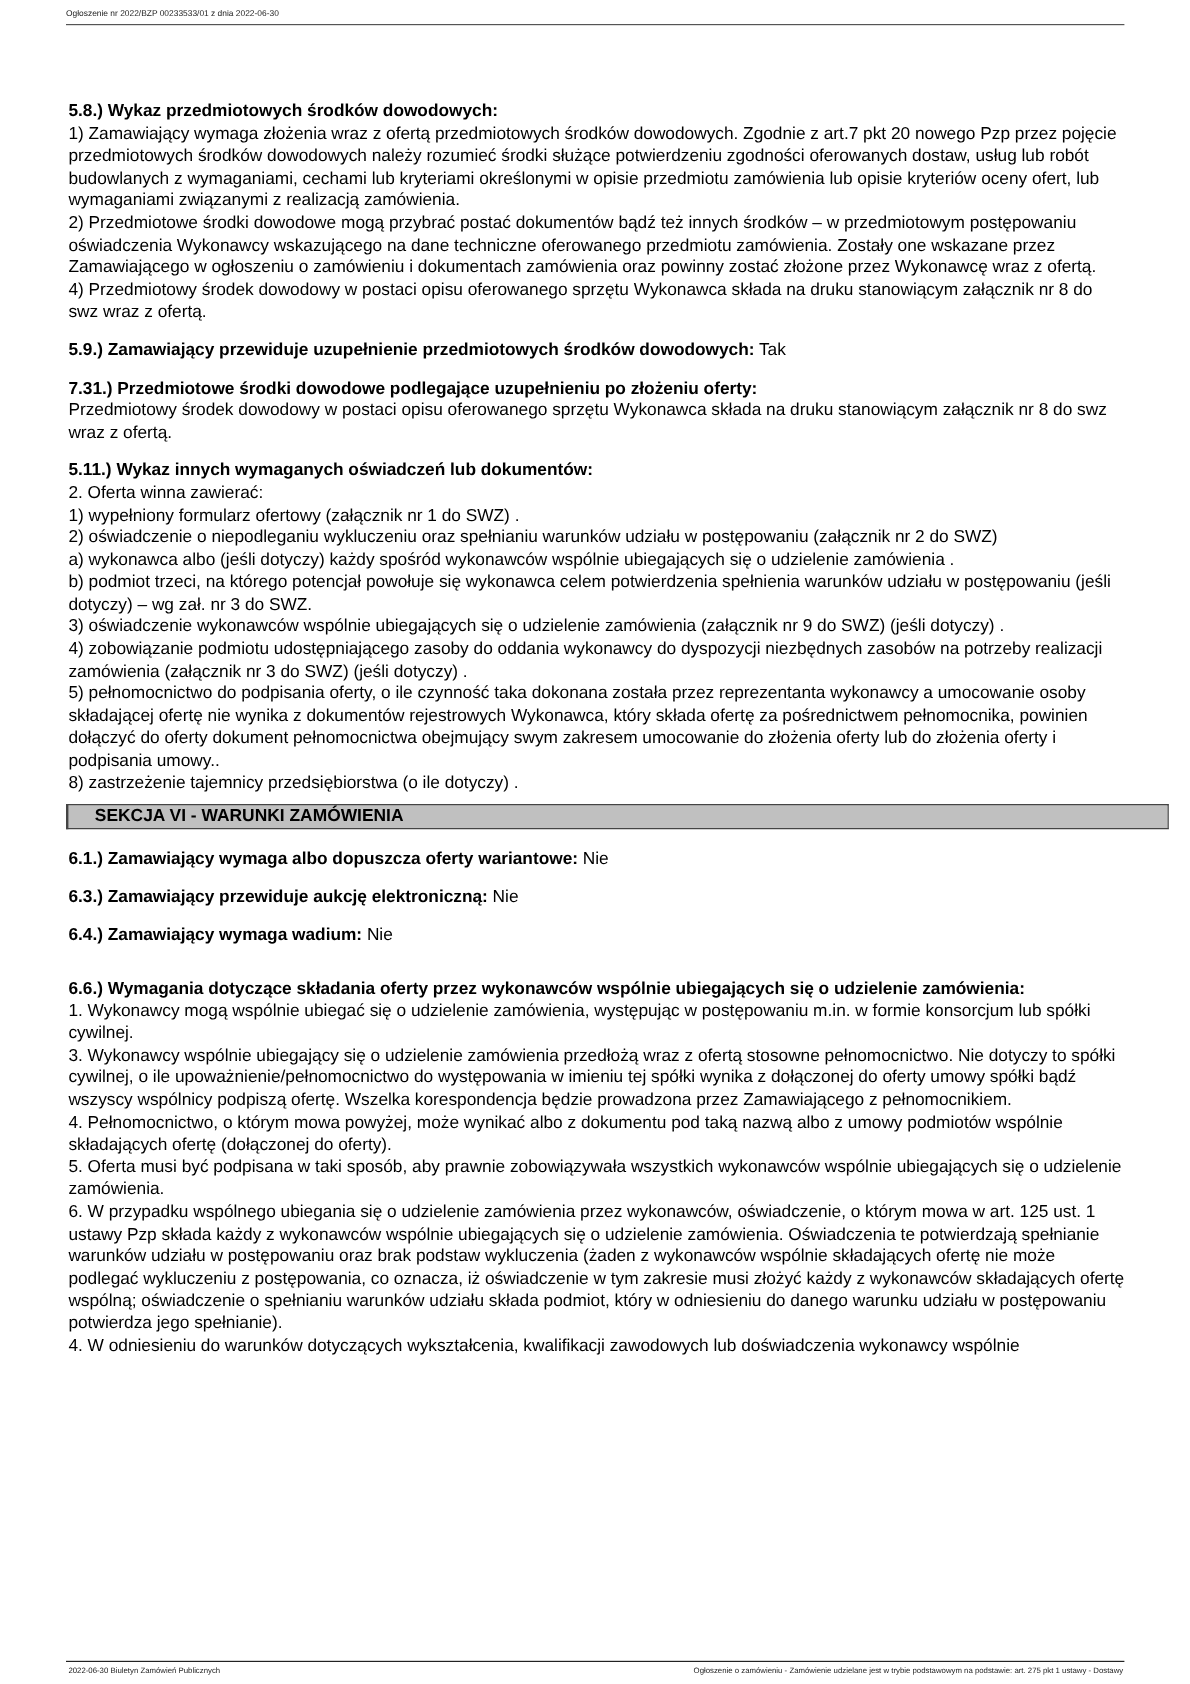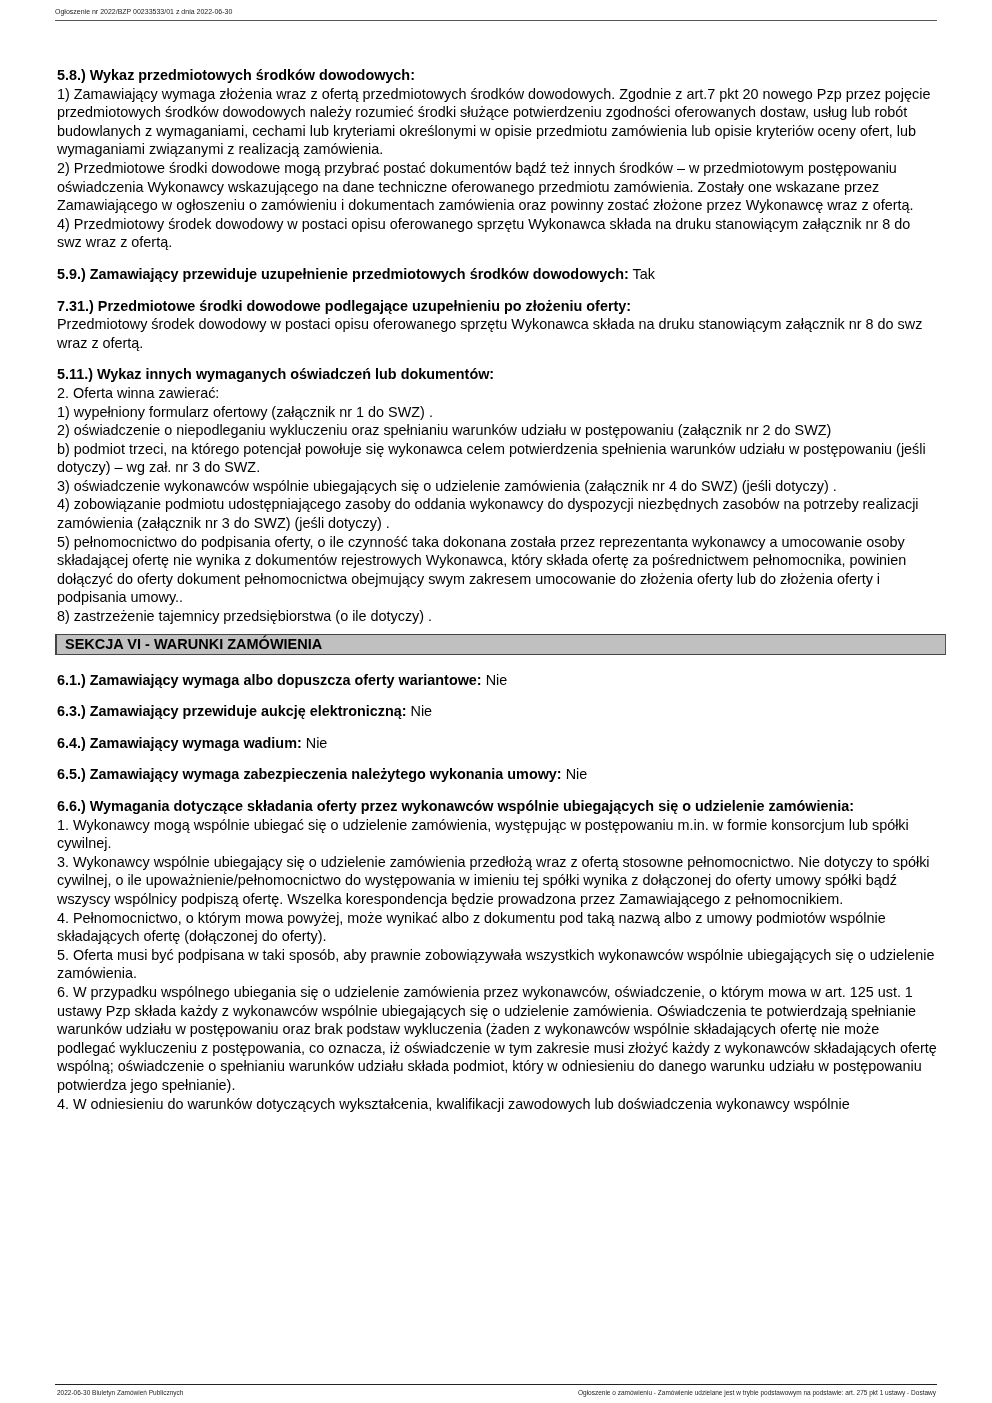--- a/index.html
+++ b/index.html
@@ -1,26 +1,26 @@
 <!DOCTYPE html>
 <html><head>
 <meta charset="utf-8">
 <style>
   html, body { margin:0; padding:0; background:#ffffff; }
   body { width:992px; height:1403px; position:relative; overflow:hidden;
          font-family:"Liberation Sans", sans-serif; color:#000; }
   .hdr { position:absolute; left:55px; top:8px; font-size:7px; color:#222; }
   .hdr-line { position:absolute; left:55px; right:55px; top:20px; height:0; border-top:1px solid #555; }
-  .content { position:absolute; left:57px; top:66px; width:880px; font-size:14.4px; line-height:18.6px; }
+  .content { position:absolute; left:57px; top:84px; width:880px; font-size:14.4px; line-height:18.6px; }
   .gap { height:13px; }
   .gap2 { height:16px; }
   p.line { margin:0; }
   .section-head { position:relative; margin:0 -2px 0 -2px; background:#c0c0c0; border:1px solid #444;
                   border-right-color:#555; border-left:2px solid #444; font-weight:bold; font-size:14.5px;
-                  padding:1px 8px; height:17px; line-height:17px; width:872px; }
+                  padding:1px 22px; height:17px; line-height:17px; width:872px; }
   .ftr-line { position:absolute; left:55px; right:55px; top:1384px; border-top:1px solid #222; }
   .ftr-left { position:absolute; left:57px; top:1389px; font-size:6.5px; color:#222; }
   .ftr-right { position:absolute; right:56px; top:1389px; font-size:6.5px; color:#222; }
 </style>
 </head>
 <body>
 
 <div class="hdr">Ogłoszenie nr 2022/BZP 00233533/01 z dnia 2022-06-30</div>
 <div class="hdr-line"></div>
 
@@ -43,22 +43,23 @@
     <p class="line"><b>7.31.) Przedmiotowe środki dowodowe podlegające uzupełnieniu po złożeniu oferty:</b></p>
     <p class="line">Przedmiotowy środek dowodowy w postaci opisu oferowanego sprzętu Wykonawca składa na druku stanowiącym załącznik nr 8 do swz wraz z ofertą.</p>
   </div>
   <div class="gap"></div>
 
   <div>
     <p class="line"><b>5.11.) Wykaz innych wymaganych oświadczeń lub dokumentów:</b></p>
     <p class="line">2. Oferta winna zawierać:</p>
     <p class="line">1) wypełniony formularz ofertowy (załącznik nr 1 do SWZ) .</p>
     <p class="line">2) oświadczenie o niepodleganiu wykluczeniu oraz spełnianiu warunków udziału w postępowaniu (załącznik nr 2 do SWZ)</p>
+    <p class="line">a) wykonawca albo (jeśli dotyczy) każdy spośród wykonawców wspólnie ubiegających się o udzielenie zamówienia .</p>
     <p class="line">b) podmiot trzeci, na którego potencjał powołuje się wykonawca celem potwierdzenia spełnienia warunków udziału w postępowaniu (jeśli dotyczy) – wg zał. nr 3 do SWZ.</p>
-    <p class="line">3) oświadczenie wykonawców wspólnie ubiegających się o udzielenie zamówienia (załącznik nr 4 do SWZ) (jeśli dotyczy) .</p>
+    <p class="line">3) oświadczenie wykonawców wspólnie ubiegających się o udzielenie zamówienia (załącznik nr 9 do SWZ) (jeśli dotyczy) .</p>
     <p class="line">4) zobowiązanie podmiotu udostępniającego zasoby do oddania wykonawcy do dyspozycji niezbędnych zasobów na potrzeby realizacji zamówienia (załącznik nr 3 do SWZ) (jeśli dotyczy) .</p>
     <p class="line">5) pełnomocnictwo do podpisania oferty, o ile czynność taka dokonana została przez reprezentanta wykonawcy a umocowanie osoby składającej ofertę nie wynika z dokumentów rejestrowych Wykonawca, który składa ofertę za pośrednictwem pełnomocnika, powinien dołączyć do oferty dokument pełnomocnictwa obejmujący swym zakresem umocowanie do złożenia oferty lub do złożenia oferty i podpisania umowy..</p>
     <p class="line">8) zastrzeżenie tajemnicy przedsiębiorstwa (o ile dotyczy) .</p>
   </div>
   <div style="height:8px"></div>
 
   <div class="section-head">SEKCJA VI - WARUNKI ZAMÓWIENIA</div>
   <div class="gap2"></div>
 
   <div>
@@ -66,23 +67,20 @@
   </div>
   <div class="gap"></div>
   <div>
     <p class="line"><b>6.3.) Zamawiający przewiduje aukcję elektroniczną:</b><span> Nie</span></p>
   </div>
   <div class="gap"></div>
   <div>
     <p class="line"><b>6.4.) Zamawiający wymaga wadium:</b><span> Nie</span></p>
   </div>
   <div class="gap"></div>
-  <div>
-    <p class="line"><b>6.5.) Zamawiający wymaga zabezpieczenia należytego wykonania umowy:</b><span> Nie</span></p>
-  </div>
   <div class="gap"></div>
 
   <div>
     <p class="line"><b>6.6.) Wymagania dotyczące składania oferty przez wykonawców wspólnie ubiegających się o udzielenie zamówienia:</b></p>
     <p class="line">1. Wykonawcy mogą wspólnie ubiegać się o udzielenie zamówienia, występując w postępowaniu m.in. w formie konsorcjum lub spółki cywilnej.</p>
     <p class="line">3. Wykonawcy wspólnie ubiegający się o udzielenie zamówienia przedłożą wraz z ofertą stosowne pełnomocnictwo. Nie dotyczy to spółki cywilnej, o ile upoważnienie/pełnomocnictwo do występowania w imieniu tej spółki wynika z dołączonej do oferty umowy spółki bądź wszyscy wspólnicy podpiszą ofertę. Wszelka korespondencja będzie prowadzona przez Zamawiającego z pełnomocnikiem.</p>
     <p class="line">4. Pełnomocnictwo, o którym mowa powyżej, może wynikać albo z dokumentu pod taką nazwą albo z umowy podmiotów wspólnie składających ofertę (dołączonej do oferty).</p>
     <p class="line">5. Oferta musi być podpisana w taki sposób, aby prawnie zobowiązywała wszystkich wykonawców wspólnie ubiegających się o udzielenie zamówienia.</p>
     <p class="line">6. W przypadku wspólnego ubiegania się o udzielenie zamówienia przez wykonawców, oświadczenie, o którym mowa w art. 125 ust. 1 ustawy Pzp składa każdy z wykonawców wspólnie ubiegających się o udzielenie zamówienia. Oświadczenia te potwierdzają spełnianie warunków udziału w postępowaniu oraz brak podstaw wykluczenia (żaden z wykonawców wspólnie składających ofertę nie może podlegać wykluczeniu z postępowania, co oznacza, iż oświadczenie w tym zakresie musi złożyć każdy z wykonawców składających ofertę wspólną; oświadczenie o spełnianiu warunków udziału składa podmiot, który w odniesieniu do danego warunku udziału w postępowaniu potwierdza jego spełnianie).</p>
     <p class="line">4. W odniesieniu do warunków dotyczących wykształcenia, kwalifikacji zawodowych lub doświadczenia wykonawcy wspólnie</p>

